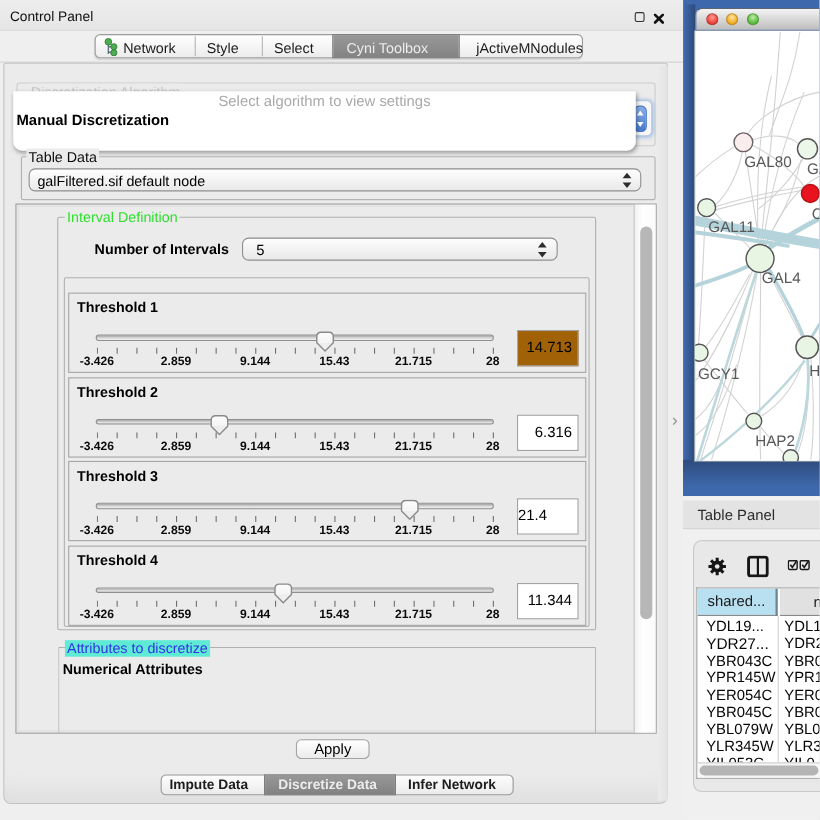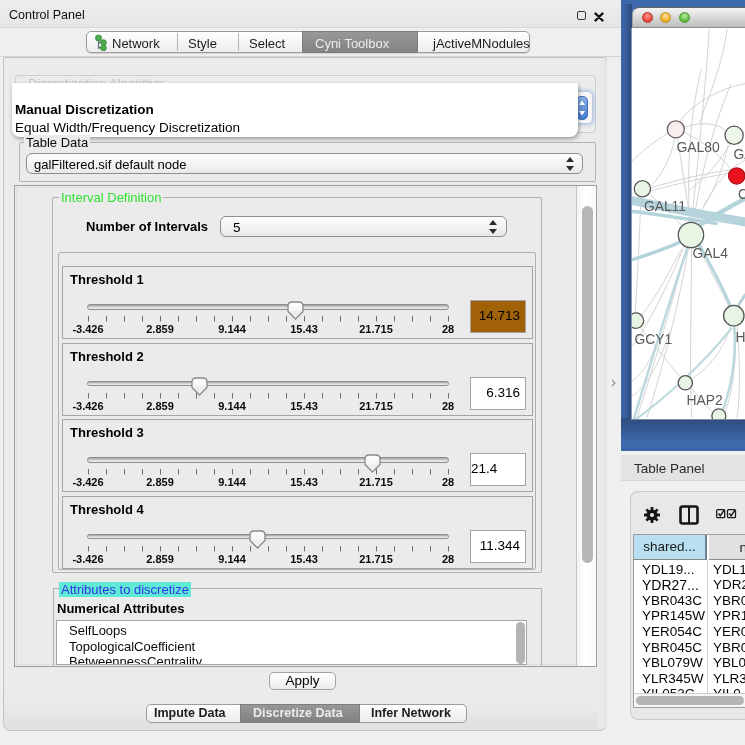--- a/index.html
+++ b/index.html
@@ -37,22 +37,22 @@
 <div class="a" style="left:15px;top:75px;width:581px;height:58px;border:1px solid #cdcdcd;border-radius:3px"></div>
 <div class="a tl" style="left:25px;top:76px;background:#ebebeb;padding:0 3px;color:#c6c6c6">Discretization Algorithm</div>
 <div class="a" style="left:560px;top:91px;width:33px;height:33px;background:#f6f6f6;border:1px solid #b9c9de;border-radius:5px;box-shadow:0 0 4px #8cb2e4"></div>
 <div class="a" style="left:576px;top:96px;width:12px;height:24px;background:linear-gradient(#89aee5,#4679ce);border-radius:5px;border:1px solid #3f6fc0"></div>
 <svg class="a" style="left:577px;top:99px" width="10" height="18" viewBox="0 0 10 18">
  <path d="M5 1.5 L8 6 H2 Z" fill="#fff"></path>
       <path d="M5 16.5 L2 12 H8 Z" fill="#fff"></path>
 </svg>
 
 <div class="a" style="left:12px;top:83px;width:566px;height:53.5px;background:#ffffff;border-radius:0 0 8px 8px;box-shadow:1px 2px 4px rgba(0,0,0,0.35)"></div>
+<div class="a" style="left:12px;top:84px;width:566px;height:15px;font-size:13.5px;color:#a9a9a9;text-align:center">Select algorithm to view settings</div>
 <div class="a" style="left:15px;top:102px;font-size:13.5px;font-weight:bold;color:#000">Manual Discretization</div>
-<div class="a" style="left:15px;top:119.5px;font-size:13.5px;color:#000">Equal Width/Frequency Discretization</div>
 
 <div class="a" style="left:19px;top:142px;width:577px;height:40px;border:1px solid #b2b2b2;border-radius:2px"></div>
 <div class="a tl" style="left:24px;top:135px;background:#ebebeb;padding:0 2px;color:#0b0b0b">Table Data</div>
 <div class="a" style="left:26px;top:153px;width:557px;height:21px;background:linear-gradient(#fefefe,#e9e9e9);border:1px solid #8f8f8f;border-radius:6px"></div>
 <div class="a" style="left:34px;top:157px;font-size:13px;color:#000">galFiltered.sif default node</div>
 <svg class="a" style="left:564px;top:156px" width="12" height="16" viewBox="0 0 12 16">
  <path d="M6 1 L10 6 H2 Z" fill="#2c2c2c"></path>
       <path d="M6 15 L2 10 H10 Z" fill="#2c2c2c"></path>
 </svg>
 
@@ -144,26 +144,20 @@
     <div class="a" style="left:130px;top:552.5px;width:60px;text-align:center;font-size:11px;font-weight:bold;color:#0a0a0a">2.859</div>
     <div class="a" style="left:202px;top:552.5px;width:60px;text-align:center;font-size:11px;font-weight:bold;color:#0a0a0a">9.144</div>
     <div class="a" style="left:274px;top:552.5px;width:60px;text-align:center;font-size:11px;font-weight:bold;color:#0a0a0a">15.43</div>
     <div class="a" style="left:346px;top:552.5px;width:60px;text-align:center;font-size:11px;font-weight:bold;color:#0a0a0a">21.715</div>
     <div class="a" style="left:418px;top:552.5px;width:60px;text-align:center;font-size:11px;font-weight:bold;color:#0a0a0a">28</div>
 <div class="a" style="left:470px;top:529.5px;width:56px;height:33px;background:#fff;border:1.5px solid #a2a2a2;font-size:13.5px;color:#000;text-align:right;line-height:30px;padding-right:5px">11.344</div>
 
 <div class="a" style="left:53px;top:588px;width:489px;height:79px;border:1px solid #b0b0b0;border-top-right-radius:2px;border-bottom:none"></div>
 <div class="a" style="left:59px;top:582px;background:#5eead4;padding:0 2px;font-size:13px;color:#3232e8">Attributes to discretize</div>
 <div class="a" style="left:57px;top:601px;font-size:13px;font-weight:bold;color:#000">Numerical Attributes</div>
-<div class="a" style="left:56px;top:620px;width:471px;height:45px;background:#fff;border:1px solid #a5a5a5;overflow:hidden">
- <div style="position:absolute;left:12px;top:2px;font-size:13px;color:#0a0a0a">SelfLoops</div>
- <div style="position:absolute;left:12px;top:17.5px;font-size:13px;color:#0a0a0a">TopologicalCoefficient</div>
- <div style="position:absolute;left:12px;top:33px;font-size:13px;color:#0a0a0a">BetweennessCentrality</div>
- <div style="position:absolute;right:1px;top:1px;width:9px;height:42px;background:#b3b3b3;border-radius:5px"></div>
-</div>
 
 <div class="a" style="left:269px;top:672px;width:67px;height:18px;background:linear-gradient(#ffffff,#ebebeb);border:1px solid #a3a3a3;border-radius:5px;text-align:center;font-size:13.5px;color:#000;line-height:16px">Apply</div>
 <div class="a" style="left:145.5px;top:704px;width:321px;height:19px;background:linear-gradient(#fdfdfd,#ebebeb);border:1px solid #9b9b9b;border-radius:5px"></div>
 <div class="a" style="left:239.5px;top:704px;width:120px;height:19px;background:linear-gradient(#979797,#828282);border:1px solid #7d7d7d"></div>
 <div class="a tl" style="left:154px;top:706px;font-weight:bold;font-size:12.5px">Impute Data</div>
 <div class="a tl" style="left:253px;top:706px;font-weight:bold;font-size:12.5px;color:#ececec">Discretize Data</div>
 <div class="a tl" style="left:371px;top:706px;font-weight:bold;font-size:12.5px">Infer Network</div>
 
 <div class="a" style="left:597.5px;top:60px;width:9px;height:668px;background:linear-gradient(90deg,#ebebeb,#e3e3e3)"></div>
 

